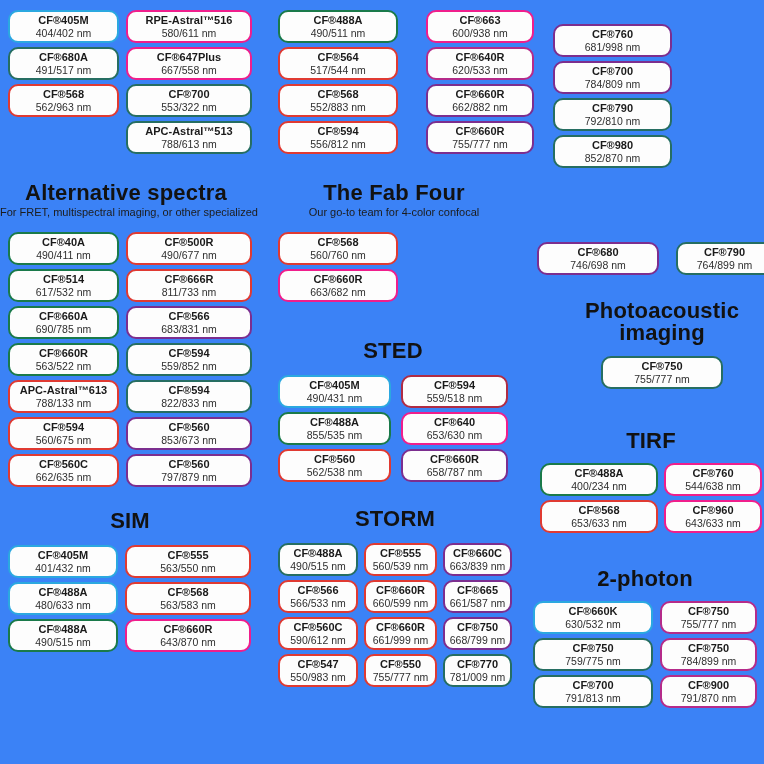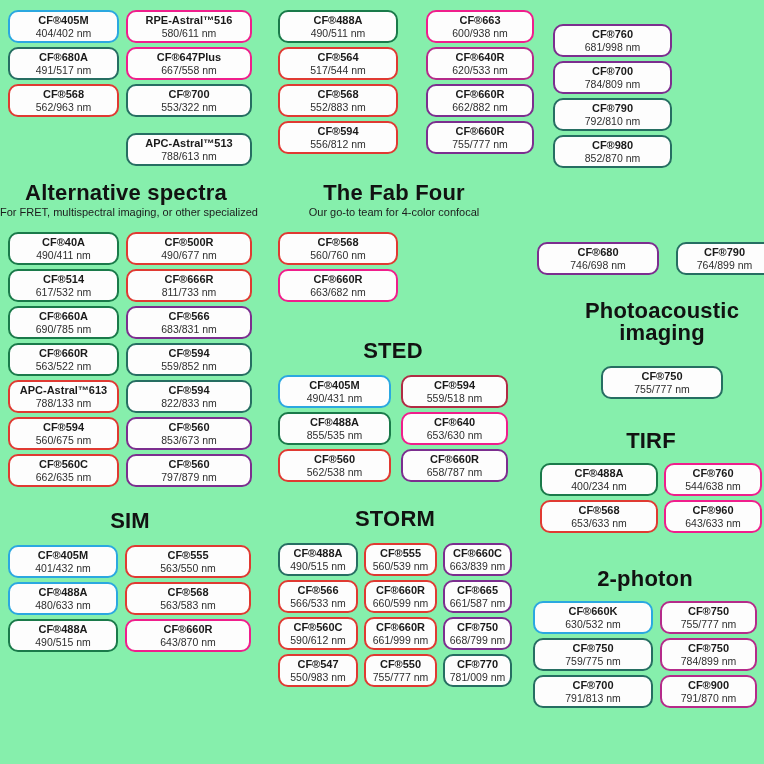--- a/index.html
+++ b/index.html
@@ -1,21 +1,21 @@
 <!DOCTYPE html>
 <html><head>
 <meta charset="utf-8">
 <style>
   html,body{margin:0;padding:0;}
   body{
     width:764px;height:764px;background:#ffffff;
     font-family:"Liberation Sans", sans-serif;
     -webkit-font-smoothing:antialiased;
   }
-  .board{position:relative;width:764px;height:764px;background:#86efac;overflow:hidden;}
+  .board{position:relative;width:764px;height:764px;background:#3b82f6;overflow:hidden;}
   .group{position:absolute;}
   .group-title{
     font-size:22px;font-weight:bold;color:#121212;text-align:center;
     margin:0 0 3px 0;line-height:21px;letter-spacing:.2px;
   }
   .group-subtitle{
     font-size:11px;color:#1c1c1c;text-align:center;margin:0 0 13px 0;
     line-height:13px;white-space:nowrap;
   }
   .cols{display:flex;align-items:flex-start;}
@@ -48,21 +48,21 @@
 
   #g-fab-four{left:278px;top:182px;width:232px;}
   #g-fab-four .col:nth-child(1){width:120px;margin-right:8px;}
   #g-fab-four .col:nth-child(2){width:104px;}
 
   #g-nir-pair{left:537px;top:242px;}
   #g-nir-pair .col:nth-child(1){width:122px;margin-right:17px;}
   #g-nir-pair .col:nth-child(2){width:97px;}
 
   #g-photoacoustic{left:572px;top:300px;width:180px;}
-  #g-photoacoustic .group-title{white-space:normal;line-height:22px;margin-bottom:22px;}
+  #g-photoacoustic .group-title{white-space:normal;line-height:22px;margin-bottom:12px;}
   #g-photoacoustic .cols{justify-content:center;}
   #g-photoacoustic .col:nth-child(1){width:122px;}
 
   #g-sted{left:278px;top:340px;width:230px;}
   #g-sted .group-title{margin-bottom:14px;}
   #g-sted .col:nth-child(1){width:113px;margin-right:10px;}
   #g-sted .col:nth-child(2){width:107px;}
 
   #g-tirf{left:540px;top:430px;width:222px;}
   #g-tirf .group-title{margin-bottom:12px;}
@@ -111,21 +111,21 @@
             <div class="pill-sub">580/611 nm</div>
           </div>
           <div class="pill" style="border-color: rgb(240, 30, 140);">
             <div class="pill-name">CF®647Plus</div>
             <div class="pill-sub">667/558 nm</div>
           </div>
           <div class="pill" style="border-color: rgb(38, 110, 98);">
             <div class="pill-name">CF®700</div>
             <div class="pill-sub">553/322 nm</div>
           </div>
-          <div class="pill" style="border-color: rgb(38, 110, 98); margin-top: 12px;">
+          <div class="pill" style="border-color: rgb(38, 110, 98);">
             <div class="pill-name">APC-Astral™513</div>
             <div class="pill-sub">788/613 nm</div>
           </div>
         </div>
       </div>
     </section>
   <section class="group" id="g-top-mid">
       <div class="cols">
         <div class="col">
           <div class="pill" style="border-color: rgb(26, 122, 74);">

